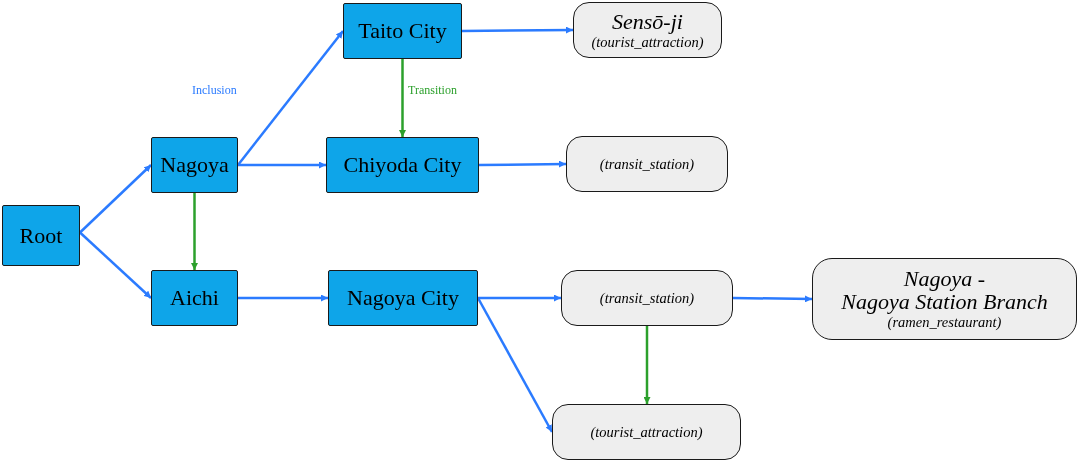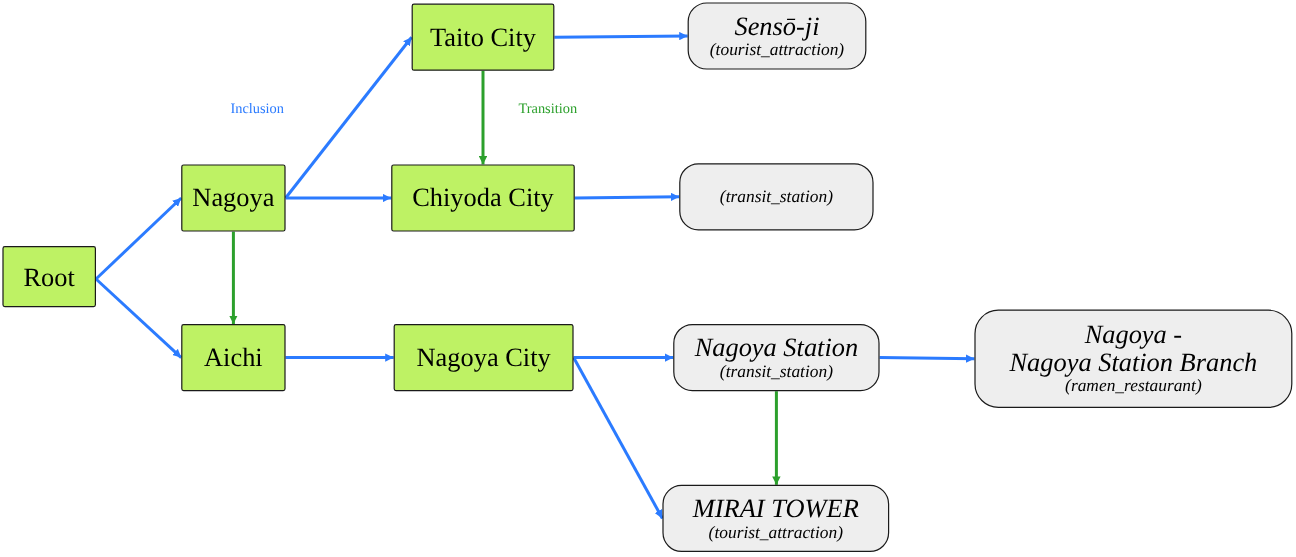--- a/index.html
+++ b/index.html
@@ -2,21 +2,21 @@
 <html><head>
   <meta charset="utf-8">
   <style>
     html, body { margin: 0; padding: 0; background: #ffffff; }
     body { width: 1080px; height: 464px; position: relative; overflow: hidden;
            font-family: "Liberation Serif", "DejaVu Serif", serif; }
     #graph { position: absolute; left: 0; top: 0; width: 1080px; height: 464px; }
     .node {
       position: absolute; box-sizing: border-box;
       border: 1.5px solid #1a1a1a; border-radius: 2px;
-      background: #bef264;
+      background: #0ea5e9;
       display: flex; flex-direction: column; align-items: center; justify-content: center;
       color: #000; text-align: center; line-height: 1.05;
     }
     .node.poi { background: #eeeeee; border-radius: 16px; font-style: italic; }
     .node .title { font-size: 22px; }
     .node .sub { font-size: 14.5px; margin-top: 2px; }
     .edge-label { position: absolute; font-size: 12px; }
     .edge-label.inclusion { color: #2b7bff; }
     .edge-label.transition { color: #2ca02c; }
   </style>
@@ -43,23 +43,23 @@
       <line x1="479" y1="165" x2="566" y2="164" stroke="#2b7bff" stroke-width="2.5" marker-end="url(#arrow-inclusion)"></line>
       <line x1="238" y1="298" x2="328" y2="298" stroke="#2b7bff" stroke-width="2.5" marker-end="url(#arrow-inclusion)"></line>
       <line x1="478" y1="298" x2="561" y2="298" stroke="#2b7bff" stroke-width="2.5" marker-end="url(#arrow-inclusion)"></line>
       <line x1="478" y1="298" x2="552" y2="432" stroke="#2b7bff" stroke-width="2.5" marker-end="url(#arrow-inclusion)"></line>
       <line x1="733" y1="298" x2="812" y2="299" stroke="#2b7bff" stroke-width="2.5" marker-end="url(#arrow-inclusion)"></line>
       <line x1="647" y1="326" x2="647" y2="404" stroke="#2ca02c" stroke-width="2.5" marker-end="url(#arrow-transition)"></line>
     </g>
 </svg>
 
 <div class="edge-label inclusion" style="left:192px; top:83px;">Inclusion</div>
-<div class="edge-label transition" style="left:408px; top:83px;margin-left:24px;">Transition</div>
+<div class="edge-label transition" style="left:408px; top:83px;">Transition</div>
 
-<div class="node" style="left:2px; top:205px; width:78px; height:51px;">
+<div class="node" style="left:2px; top:205px; width:78px; height:61px;">
   <span class="title">Root</span>
 </div>
 
 <div class="node" style="left:151px; top:137px; width:87px; height:56px;">
   <span class="title">Nagoya</span>
 </div>
 
 <div class="node" style="left:151px; top:270px; width:87px; height:56px;">
   <span class="title">Aichi</span>
 </div>
@@ -79,26 +79,24 @@
 <div class="node poi" style="left:573px; top:2px; width:149px; height:56px;">
   <span class="title">Sensō-ji</span>
   <span class="sub">(tourist_attraction)</span>
 </div>
 
 <div class="node poi" style="left:566px; top:136px; width:162px; height:56px;">
   <span class="sub">(transit_station)</span>
 </div>
 
 <div class="node poi" style="left:561px; top:270px; width:172px; height:56px;">
-  <span class="title">Nagoya Station</span>
   <span class="sub">(transit_station)</span>
 </div>
 
 <div class="node poi" style="left:812px; top:258px; width:265px; height:82px; border-radius:20px;">
   <span class="title">Nagoya -</span>
   <span class="title">Nagoya Station Branch</span>
   <span class="sub">(ramen_restaurant)</span>
 </div>
 
 <div class="node poi" style="left:552px; top:404px; width:189px; height:56px;">
-  <span class="title">MIRAI TOWER</span>
   <span class="sub">(tourist_attraction)</span>
 </div>
 
 </body></html>

